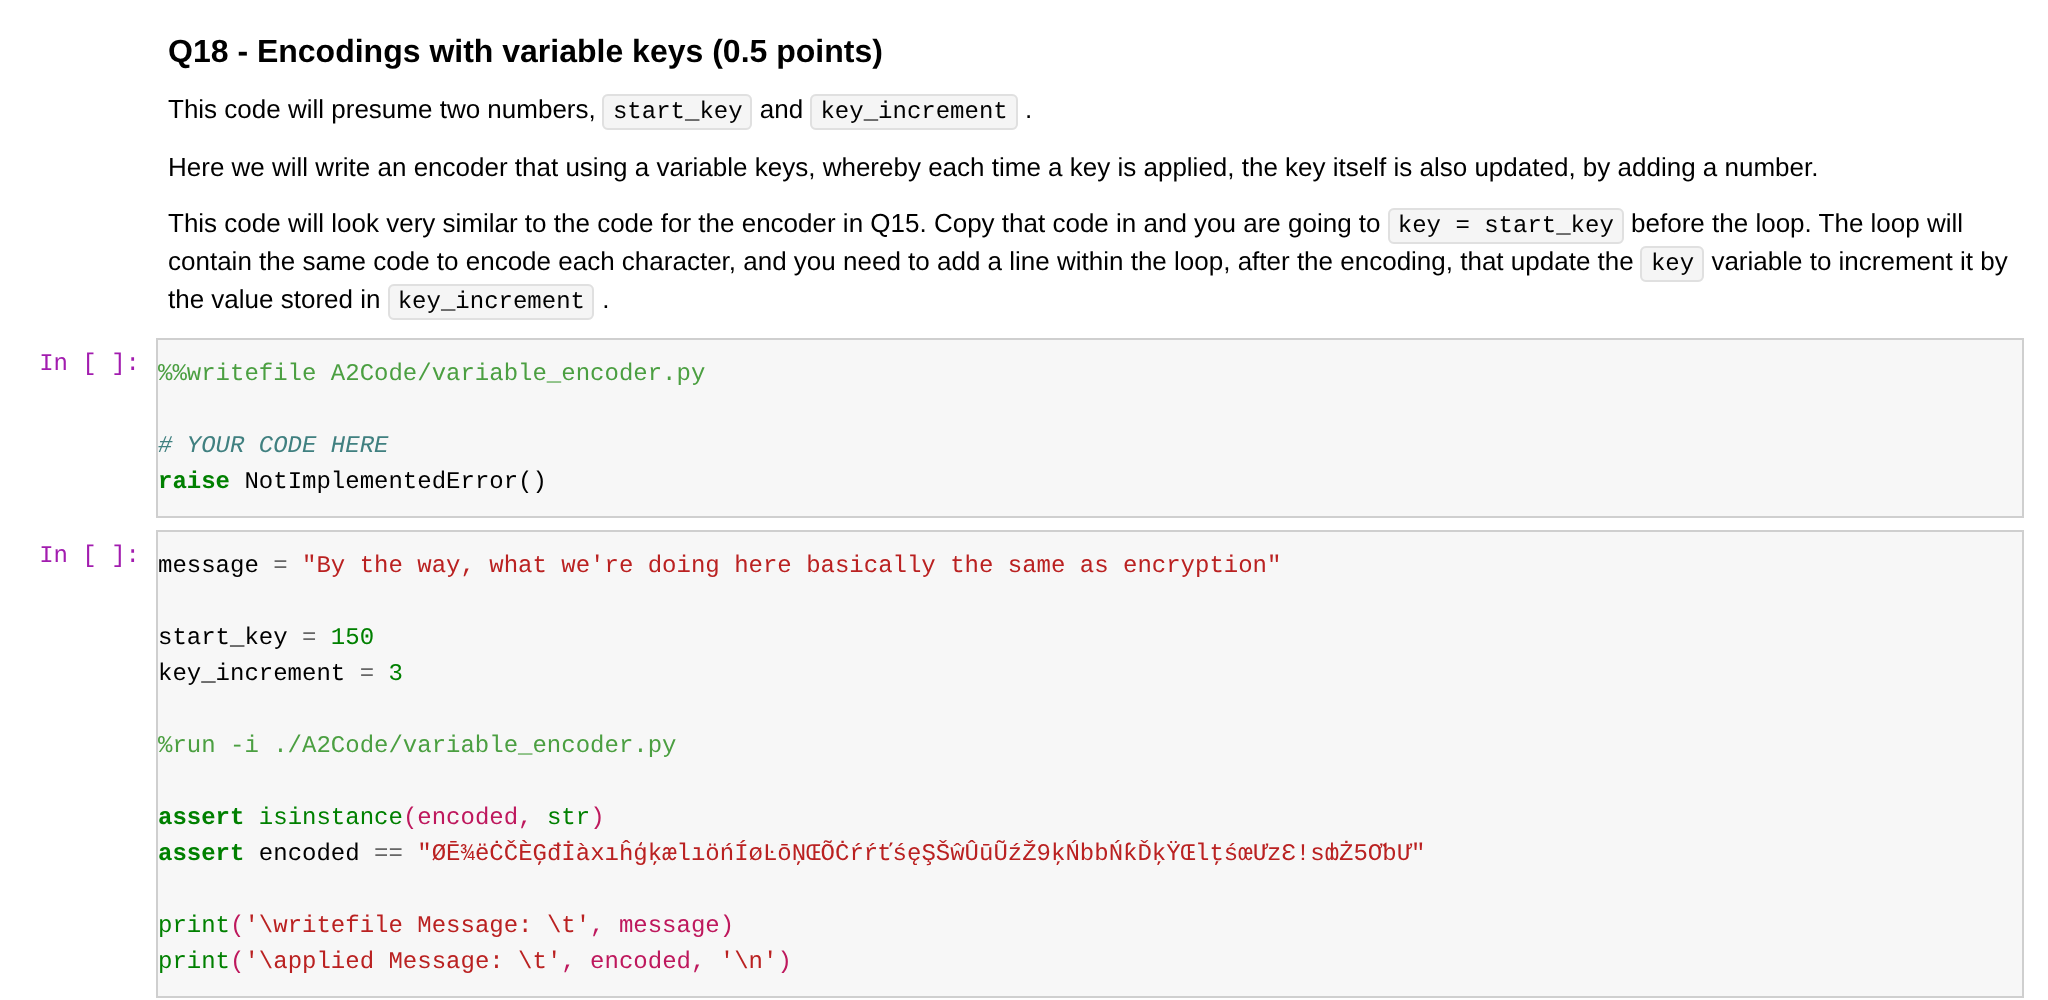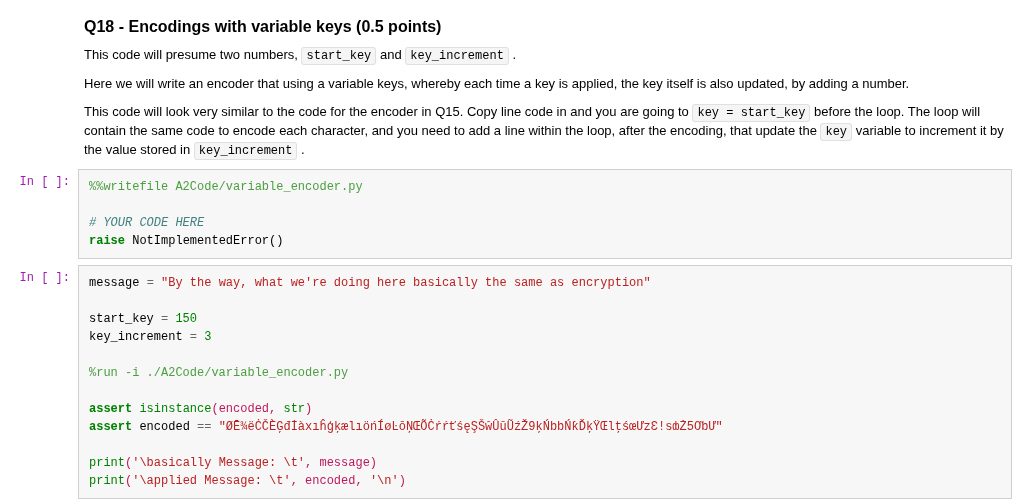--- a/index.html
+++ b/index.html
@@ -50,21 +50,21 @@
       text-align: right;
       padding: 6px 8px 0 0;
       font-family: "SFMono-Regular", Consolas, "Liberation Mono", Menlo, monospace;
       font-size: 12px;
       color: #a21caf;
     }
     .code-area {
       flex: 1;
       border: 1px solid #cfcfcf;
       background: #f7f7f7;
-      padding: 8px 10px;
+      padding: 8px 0;
       margin-right: 12px;
       font-family: "SFMono-Regular", Consolas, "Liberation Mono", Menlo, monospace;
       font-size: 12px;
       line-height: 1.5;
       white-space: pre;
       overflow: hidden;
     }
     .tok-magic   { color: #4b9f41; }
     .tok-comment { color: #408080; font-style: italic; }
     .tok-keyword { color: #008000; font-weight: 700; }
@@ -84,21 +84,21 @@
     <h3 class="heading">Q18 - Encodings with variable keys (0.5 points)</h3>
     <p class="body-text">
       <span>This code will presume two numbers, </span>
       <code class="inline">start_key</code>
       <span> and </span>
       <code class="inline">key_increment</code>
       <span>.</span>
     </p>
     <p class="body-text">Here we will write an encoder that using a variable keys, whereby each time a key is applied, the key itself is also updated, by adding a number.</p>
     <p class="body-text">
-      <span>This code will look very similar to the code for the encoder in Q15. Copy line code in and you are going to </span>
+      <span>This code will look very similar to the code for the encoder in Q15. Copy that code in and you are going to </span>
       <code class="inline">key = start_key</code>
       <span> before the loop. The loop will contain the same code to encode each character, and you need to add a line within the loop, after the encoding, that update the </span>
       <code class="inline">key</code>
       <span> variable to increment it by the value stored in </span>
       <code class="inline">key_increment</code>
       <span>.</span>
     </p>
   </div>
 
   <div class="cell">
@@ -114,17 +114,17 @@
     <div class="code-area"><span class="tok-id">message</span> <span class="tok-op">=</span> <span class="tok-str">"By the way, what we're doing here basically the same as encryption"</span>
 
 <span class="tok-id">start_key</span> <span class="tok-op">=</span> <span class="tok-num">150</span>
 <span class="tok-id">key_increment</span> <span class="tok-op">=</span> <span class="tok-num">3</span>
 
 <span class="tok-magic">%run -i ./A2Code/variable_encoder.py</span>
 
 <span class="tok-keyword">assert</span> <span class="tok-builtin">isinstance</span><span class="tok-func">(encoded, </span><span class="tok-builtin">str</span><span class="tok-func">)</span>
 <span class="tok-keyword">assert</span> <span class="tok-id">encoded</span> <span class="tok-op">==</span> <span class="tok-str">"ØĒ¾ëĊČÈĢđİàxıĥģķælıöńÍøĿōŅŒÕĊŕŕťśęŞŠŵÛūŨźŽ9ķŃbbŃƙĎķŸŒlţśœƯzƐ!sȸŻ5ƠƅƯ"</span>
 
-<span class="tok-builtin">print</span><span class="tok-func">(</span><span class="tok-str">'\basically Message: \t'</span><span class="tok-func">, message)</span>
+<span class="tok-builtin">print</span><span class="tok-func">(</span><span class="tok-str">'\writefile Message: \t'</span><span class="tok-func">, message)</span>
 <span class="tok-builtin">print</span><span class="tok-func">(</span><span class="tok-str">'\applied Message: \t'</span><span class="tok-func">, encoded, </span><span class="tok-str">'\n'</span><span class="tok-func">)</span></div>
   </div>
 
 </div>
 
 </body></html>

